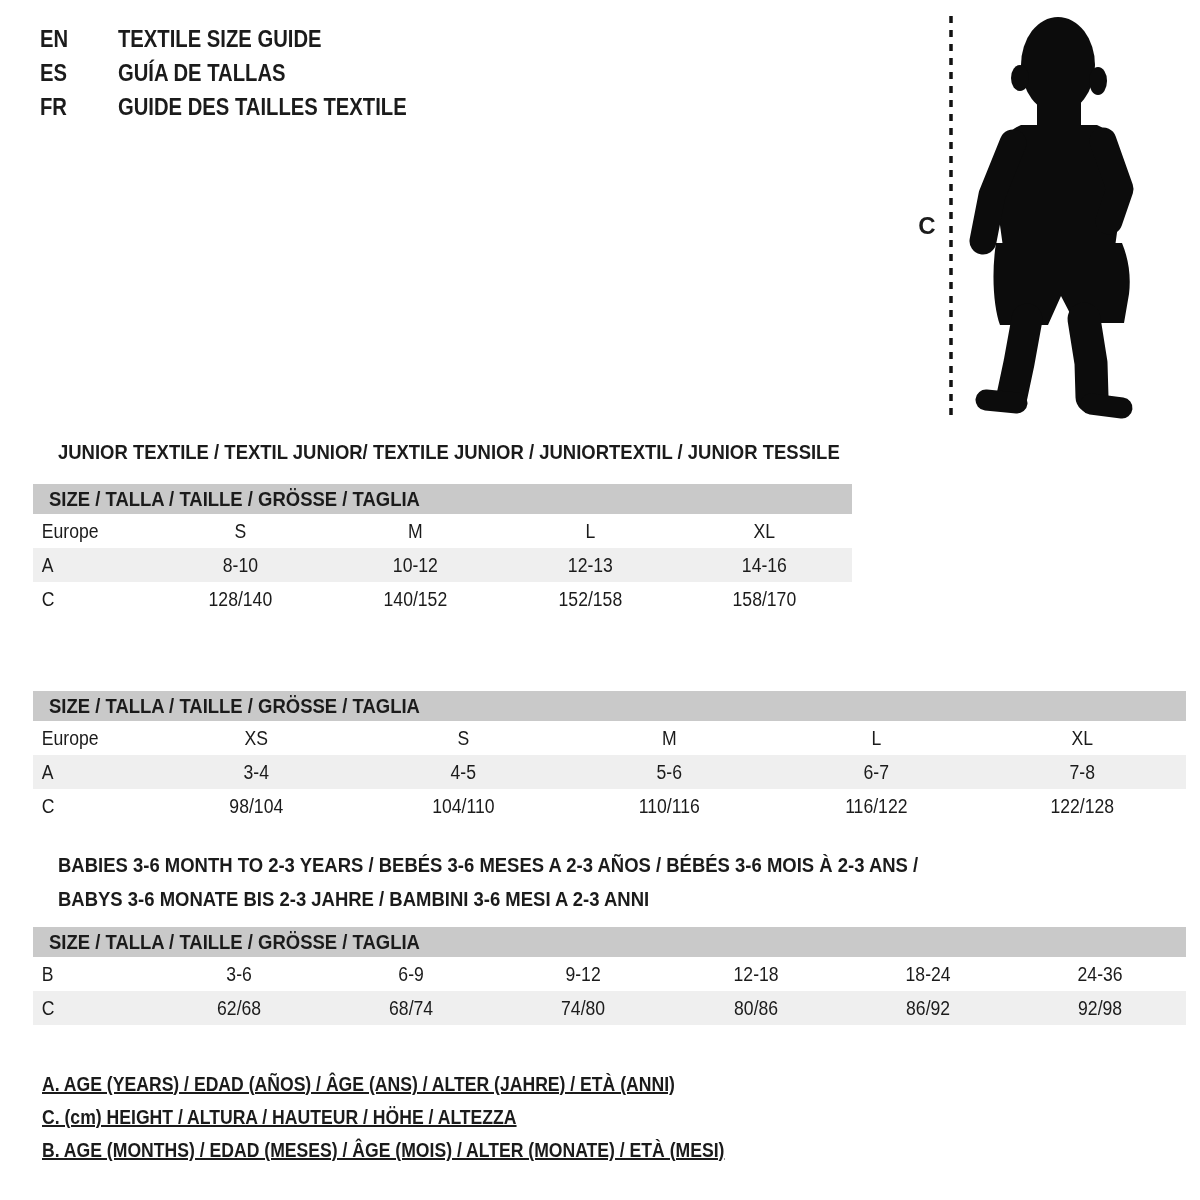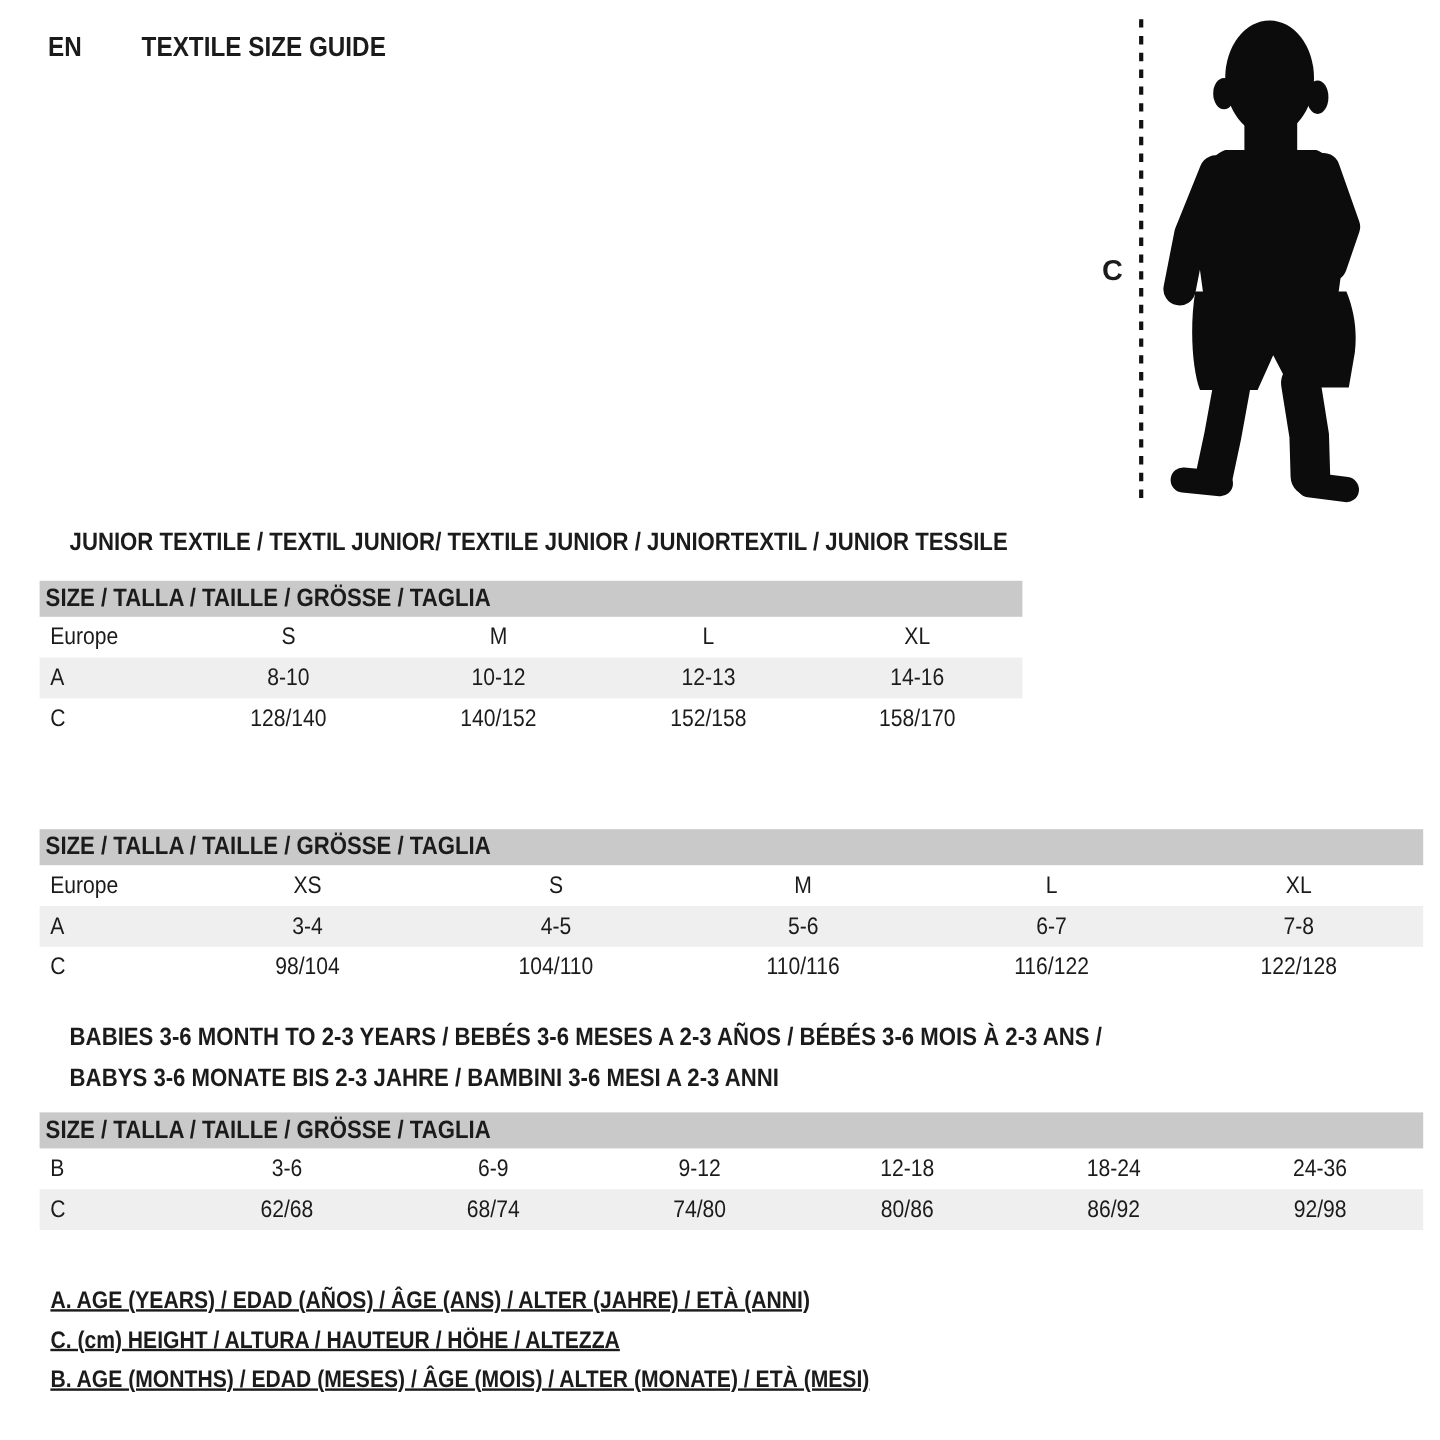--- a/index.html
+++ b/index.html
@@ -22,40 +22,48 @@
   .dashline { position:absolute; left:944px; top:12px; }
   .clabel   { position:absolute; left:912px; top:212px; width:30px; text-align:center;
               font-size:24px; font-weight:bold; }
   .silhouette { position:absolute; left:963px; top:11px; }
 
   
   .sec-title { position:absolute; left:58px; font-size:21px; font-weight:bold; line-height:34px; }
   .sub { font-size:0.6em; vertical-align:-0.28em; }
   .tbl { position:absolute; left:33px; }
   .bar { height:30px; background:#c9c9c9; display:flex; align-items:center;
-         padding-left:5px; font-size:21px; font-weight:bold; }
+         padding-left:16px; font-size:21px; font-weight:bold; }
   .trow { display:grid; height:34px; align-items:center; font-size:20px; font-weight:normal; }
   .t1 .trow { grid-template-columns:120px repeat(4,1fr); }
   .t2 .trow { grid-template-columns:120px repeat(5,1fr); }
   .t3 .trow { grid-template-columns:120px repeat(6,1fr); }
   .shaded { background:#efefef; }
 
   
   .legend { position:absolute; left:42px; top:1068px;text-decoration:underline; }
   .legrow { height:33px; display:flex; align-items:center; font-size:20px; font-weight:bold; }
 </style>
 </head>
 <body>
 
 <div class="canvas">
 
   <div class="langs">
     <div class="lrow">
       <span class="lcode"><span class="cnd">EN</span></span>
       <span class="cnd">TEXTILE SIZE GUIDE</span>
+    </div>
+    <div class="lrow">
+      <span class="lcode"><span class="cnd">ES</span></span>
+      <span class="cnd">GUÍA DE TALLAS</span>
+    </div>
+    <div class="lrow">
+      <span class="lcode"><span class="cnd">FR</span></span>
+      <span class="cnd">GUIDE DES TAILLES TEXTILE</span>
     </div>
   </div>
 
   <svg class="dashline" width="14" height="408">
     <line x1="7" y1="4" x2="7" y2="404" stroke="#111111" stroke-width="3.5" stroke-dasharray="7 7"></line>
   </svg>
   <div class="clabel">C</div>
 
   <svg class="silhouette" width="182" height="414" viewBox="0 0 182 414">
     <g fill="#0c0c0c" stroke="none">

